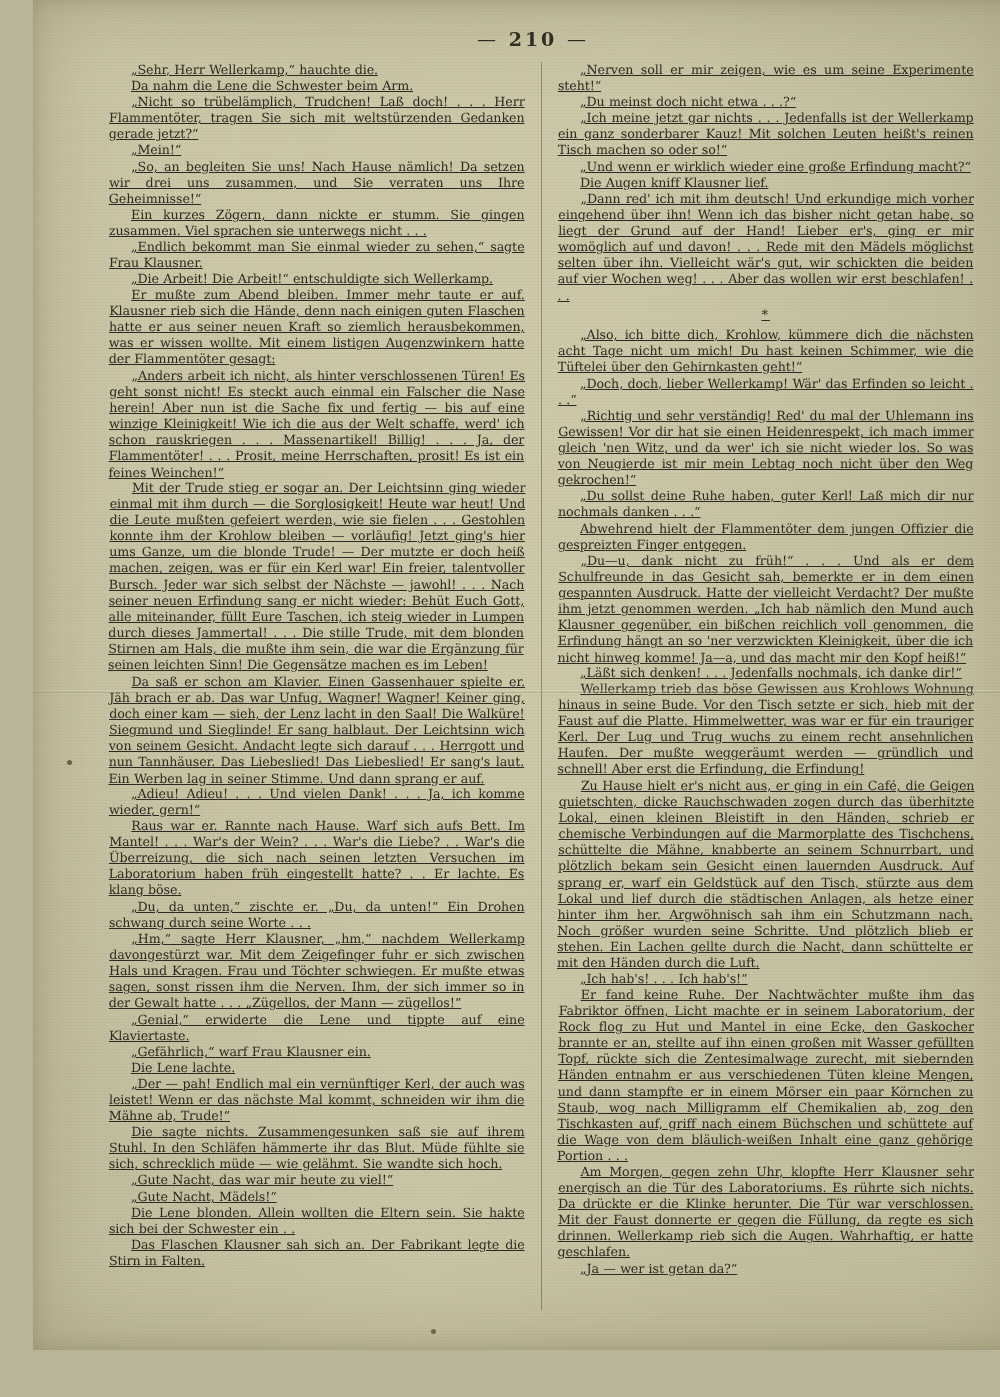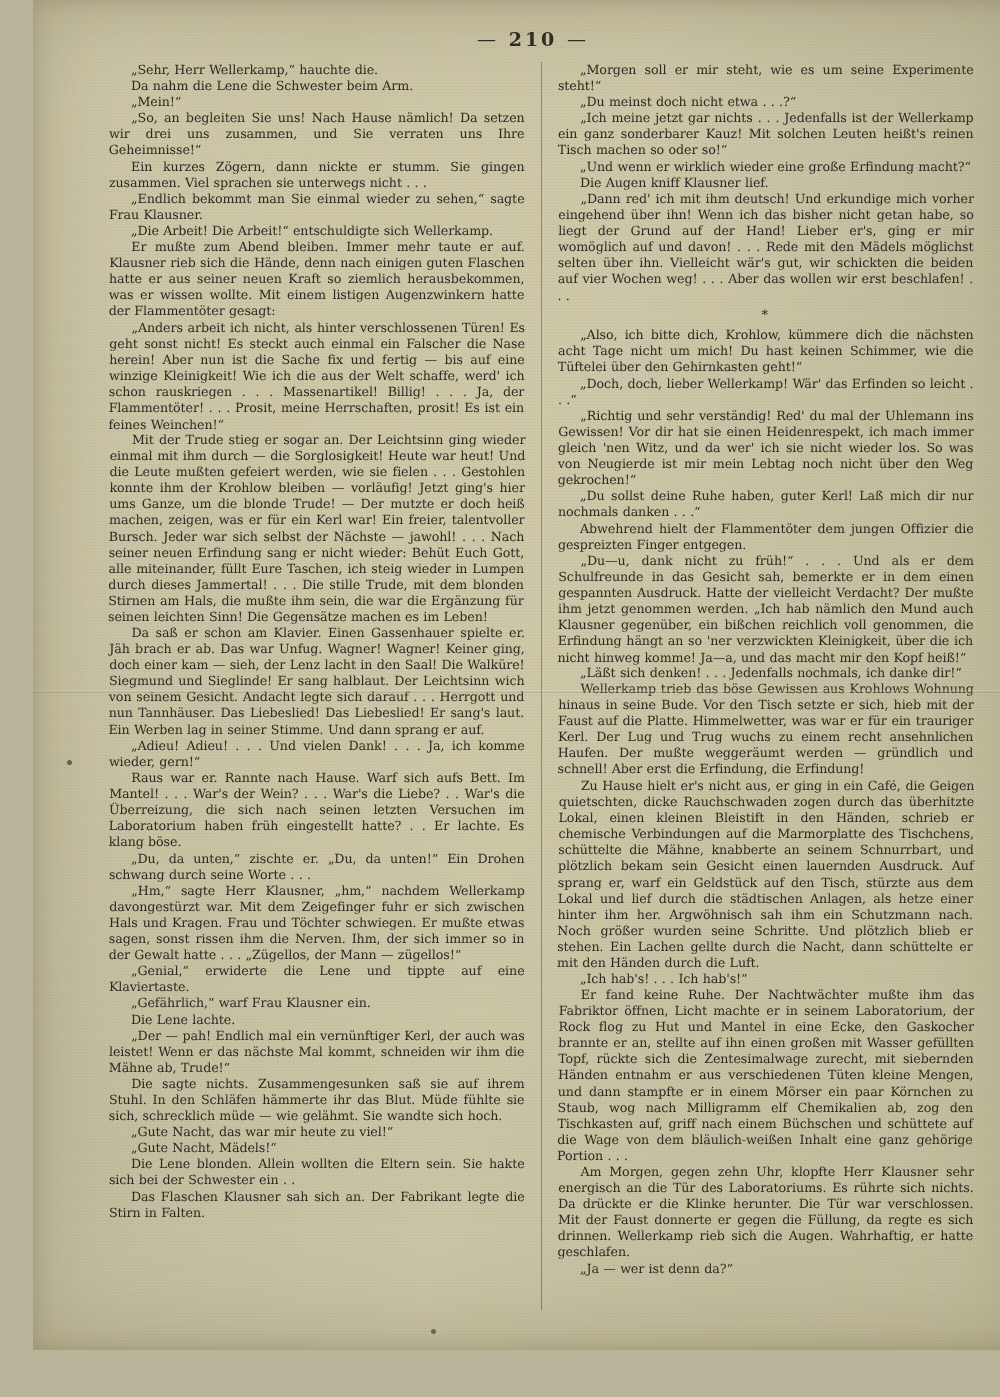--- a/index.html
+++ b/index.html
@@ -61,20 +61,21 @@
   .page-number .dash { font-weight: normal; }
 
   .columns {
     position: absolute;
     top: 62px;
     left: 76px;
     right: 60px;
     bottom: 40px;
     display: flex;
     gap: 33px;
+    text-decoration: underline;
   }
   .col {
     width: 421px;
     position: relative;
   }
   .divider {
     position: absolute;
     top: 0;
     bottom: 0;
     left: 50%;
@@ -132,20 +133,21 @@
     <span>210</span>
     <span class="dash">—</span>
   </div>
 
   <div class="columns">
     <div class="divider"></div>
 
     <div class="col">
       <p>„Sehr, Herr Wellerkamp,“ hauchte die.</p>
       <p>Da nahm die Lene die Schwester beim Arm.</p>
+      <p>„Nicht so trübelämplich, Trudchen! Laß doch! . . . Herr Flammentöter, tragen Sie sich mit weltstürzenden Gedanken gerade jetzt?“</p>
       <p>„Mein!“</p>
       <p>„So, an begleiten Sie uns! Nach Hause nämlich! Da setzen wir drei uns zusammen, und Sie verraten uns Ihre Geheimnisse!“</p>
       <p>Ein kurzes Zögern, dann nickte er stumm. Sie gingen zusammen. Viel sprachen sie unterwegs nicht . . .</p>
       <p>„Endlich bekommt man Sie einmal wieder zu sehen,“ sagte Frau Klausner.</p>
       <p>„Die Arbeit! Die Arbeit!“ entschuldigte sich Wellerkamp.</p>
       <p>Er mußte zum Abend bleiben. Immer mehr taute er auf. Klausner rieb sich die Hände, denn nach einigen guten Flaschen hatte er aus seiner neuen Kraft so ziemlich herausbekommen, was er wissen wollte. Mit einem listigen Augenzwinkern hatte der Flammentöter gesagt:</p>
       <p>„Anders arbeit ich nicht, als hinter verschlossenen Türen! Es geht sonst nicht! Es steckt auch einmal ein Falscher die Nase herein! Aber nun ist die Sache fix und fertig — bis auf eine winzige Kleinigkeit! Wie ich die aus der Welt schaffe, werd' ich schon rauskriegen . . . Massenartikel! Billig! . . . Ja, der Flammentöter! . . . Prosit, meine Herrschaften, prosit! Es ist ein feines Weinchen!“</p>
       <p>Mit der Trude stieg er sogar an. Der Leichtsinn ging wieder einmal mit ihm durch — die Sorglosigkeit! Heute war heut! Und die Leute mußten gefeiert werden, wie sie fielen . . . Gestohlen konnte ihm der Krohlow bleiben — vorläufig! Jetzt ging's hier ums Ganze, um die blonde Trude! — Der mutzte er doch heiß machen, zeigen, was er für ein Kerl war! Ein freier, talentvoller Bursch. Jeder war sich selbst der Nächste — jawohl! . . . Nach seiner neuen Erfindung sang er nicht wieder: Behüt Euch Gott, alle miteinander, füllt Eure Taschen, ich steig wieder in Lumpen durch dieses Jammertal! . . . Die stille Trude, mit dem blonden Stirnen am Hals, die mußte ihm sein, die war die Ergänzung für seinen leichten Sinn! Die Gegensätze machen es im Leben!</p>
       <p>Da saß er schon am Klavier. Einen Gassenhauer spielte er. Jäh brach er ab. Das war Unfug. Wagner! Wagner! Keiner ging, doch einer kam — sieh, der Lenz lacht in den Saal! Die Walküre! Siegmund und Sieglinde! Er sang halblaut. Der Leichtsinn wich von seinem Gesicht. Andacht legte sich darauf . . . Herrgott und nun Tannhäuser. Das Liebeslied! Das Liebeslied! Er sang's laut. Ein Werben lag in seiner Stimme. Und dann sprang er auf.</p>
       <p>„Adieu! Adieu! . . . Und vielen Dank! . . . Ja, ich komme wieder, gern!“</p>
@@ -157,40 +159,40 @@
       <p>Die Lene lachte.</p>
       <p>„Der — pah! Endlich mal ein vernünftiger Kerl, der auch was leistet! Wenn er das nächste Mal kommt, schneiden wir ihm die Mähne ab, Trude!“</p>
       <p>Die sagte nichts. Zusammengesunken saß sie auf ihrem Stuhl. In den Schläfen hämmerte ihr das Blut. Müde fühlte sie sich, schrecklich müde — wie gelähmt. Sie wandte sich hoch.</p>
       <p>„Gute Nacht, das war mir heute zu viel!“</p>
       <p>„Gute Nacht, Mädels!“</p>
       <p>Die Lene blonden. Allein wollten die Eltern sein. Sie hakte sich bei der Schwester ein . .</p>
       <p>Das Flaschen Klausner sah sich an. Der Fabrikant legte die Stirn in Falten.</p>
     </div>
 
     <div class="col">
-      <p>„Morgen soll er mir steht, wie es um seine Experimente steht!“</p>
+      <p>„Nerven soll er mir zeigen, wie es um seine Experimente steht!“</p>
       <p>„Du meinst doch nicht etwa . . .?“</p>
       <p>„Ich meine jetzt gar nichts . . . Jedenfalls ist der Wellerkamp ein ganz sonderbarer Kauz! Mit solchen Leuten heißt's reinen Tisch machen so oder so!“</p>
       <p>„Und wenn er wirklich wieder eine große Erfindung macht?“</p>
       <p>Die Augen kniff Klausner lief.</p>
       <p>„Dann red' ich mit ihm deutsch! Und erkundige mich vorher eingehend über ihn! Wenn ich das bisher nicht getan habe, so liegt der Grund auf der Hand! Lieber er's, ging er mir womöglich auf und davon! . . . Rede mit den Mädels möglichst selten über ihn. Vielleicht wär's gut, wir schickten die beiden auf vier Wochen weg! . . . Aber das wollen wir erst beschlafen! . . .</p>
       <p class="sep">*</p>
       <p>„Also, ich bitte dich, Krohlow, kümmere dich die nächsten acht Tage nicht um mich! Du hast keinen Schimmer, wie die Tüftelei über den Gehirnkasten geht!“</p>
       <p>„Doch, doch, lieber Wellerkamp! Wär' das Erfinden so leicht . . .“</p>
       <p>„Richtig und sehr verständig! Red' du mal der Uhlemann ins Gewissen! Vor dir hat sie einen Heidenrespekt, ich mach immer gleich 'nen Witz, und da wer' ich sie nicht wieder los. So was von Neugierde ist mir mein Lebtag noch nicht über den Weg gekrochen!“</p>
       <p>„Du sollst deine Ruhe haben, guter Kerl! Laß mich dir nur nochmals danken . . .“</p>
       <p>Abwehrend hielt der Flammentöter dem jungen Offizier die gespreizten Finger entgegen.</p>
       <p>„Du—u, dank nicht zu früh!“ . . . Und als er dem Schulfreunde in das Gesicht sah, bemerkte er in dem einen gespannten Ausdruck. Hatte der vielleicht Verdacht? Der mußte ihm jetzt genommen werden. „Ich hab nämlich den Mund auch Klausner gegenüber, ein bißchen reichlich voll genommen, die Erfindung hängt an so 'ner verzwickten Kleinigkeit, über die ich nicht hinweg komme! Ja—a, und das macht mir den Kopf heiß!“</p>
       <p>„Läßt sich denken! . . . Jedenfalls nochmals, ich danke dir!“</p>
       <p>Wellerkamp trieb das böse Gewissen aus Krohlows Wohnung hinaus in seine Bude. Vor den Tisch setzte er sich, hieb mit der Faust auf die Platte. Himmelwetter, was war er für ein trauriger Kerl. Der Lug und Trug wuchs zu einem recht ansehnlichen Haufen. Der mußte weggeräumt werden — gründlich und schnell! Aber erst die Erfindung, die Erfindung!</p>
       <p>Zu Hause hielt er's nicht aus, er ging in ein Café, die Geigen quietschten, dicke Rauchschwaden zogen durch das überhitzte Lokal, einen kleinen Bleistift in den Händen, schrieb er chemische Verbindungen auf die Marmorplatte des Tischchens, schüttelte die Mähne, knabberte an seinem Schnurrbart, und plötzlich bekam sein Gesicht einen lauernden Ausdruck. Auf sprang er, warf ein Geldstück auf den Tisch, stürzte aus dem Lokal und lief durch die städtischen Anlagen, als hetze einer hinter ihm her. Argwöhnisch sah ihm ein Schutzmann nach. Noch größer wurden seine Schritte. Und plötzlich blieb er stehen. Ein Lachen gellte durch die Nacht, dann schüttelte er mit den Händen durch die Luft.</p>
       <p>„Ich hab's! . . . Ich hab's!“</p>
       <p>Er fand keine Ruhe. Der Nachtwächter mußte ihm das Fabriktor öffnen, Licht machte er in seinem Laboratorium, der Rock flog zu Hut und Mantel in eine Ecke, den Gaskocher brannte er an, stellte auf ihn einen großen mit Wasser gefüllten Topf, rückte sich die Zentesimalwage zurecht, mit siebernden Händen entnahm er aus verschiedenen Tüten kleine Mengen, und dann stampfte er in einem Mörser ein paar Körnchen zu Staub, wog nach Milligramm elf Chemikalien ab, zog den Tischkasten auf, griff nach einem Büchschen und schüttete auf die Wage von dem bläulich-weißen Inhalt eine ganz gehörige Portion . . .</p>
       <p>Am Morgen, gegen zehn Uhr, klopfte Herr Klausner sehr energisch an die Tür des Laboratoriums. Es rührte sich nichts. Da drückte er die Klinke herunter. Die Tür war verschlossen. Mit der Faust donnerte er gegen die Füllung, da regte es sich drinnen. Wellerkamp rieb sich die Augen. Wahrhaftig, er hatte geschlafen.</p>
-      <p>„Ja — wer ist denn da?“</p>
+      <p>„Ja — wer ist getan da?“</p>
     </div>
   </div>
 
   <div class="fold"></div>
   <div class="dot-left"></div>
   <div class="dot-bottom"></div>
   <div class="grain"></div>
   <div class="edge-shadow"></div>
 </div>
 

